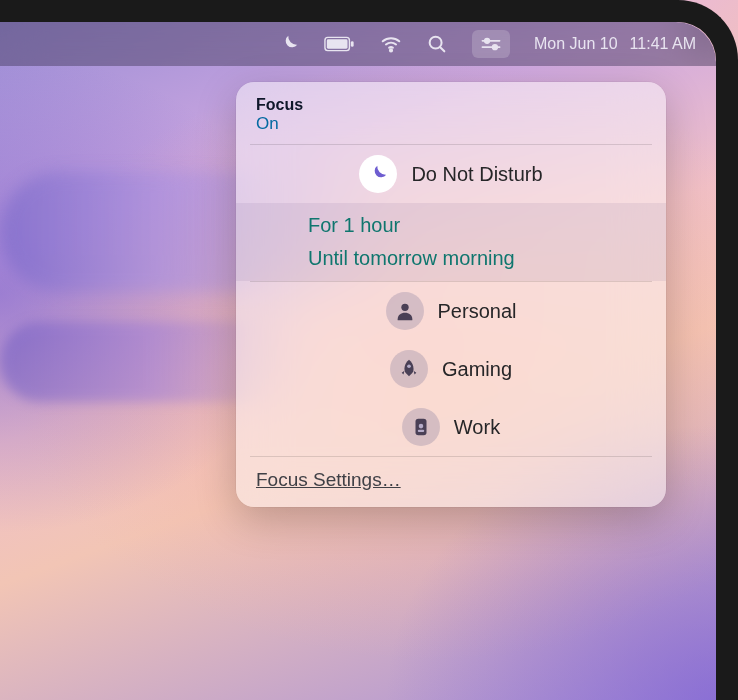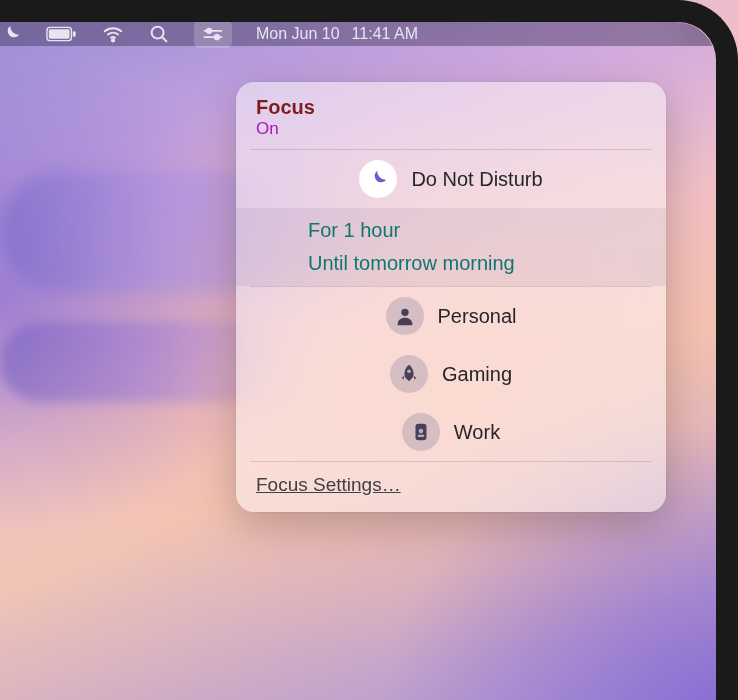--- a/index.html
+++ b/index.html
@@ -58,25 +58,26 @@
       left: 0;
       top: 300px;
       width: 300px;
       height: 80px;
       background: linear-gradient(90deg, #6a58c0 0%, #9878d8 50%, transparent 100%);
       border-radius: 40px;
       filter: blur(6px);
       opacity: 0.5;
     }
     .menubar {
-      height: 24px;
+      height: 44px;
       background: rgba(60, 50, 80, 0.42);
       backdrop-filter: blur(20px);
       display: flex;
       align-items: center;
+      justify-content: flex-end;
       padding-right: 20px;
       gap: 24px;
       position: relative;
       z-index: 2;
     }
     .menubar-icon {
       color: #e8e4f0;
       display: flex;
       align-items: center;
       justify-content: center;
@@ -105,27 +106,27 @@
       backdrop-filter: blur(25px);
       border-radius: 18px;
       box-shadow: 0 12px 40px rgba(0,0,0,0.22), 0 0 0 0.5px rgba(0,0,0,0.08);
       z-index: 3;
       overflow: hidden;
     }
     .panel-header {
       padding: 14px 20px 10px 20px;
     }
     .panel-title {
-      font-size: 20px;
+      font-size: 16px;
       font-weight: 700;
-      color: #7f1d1d;
+      color: #0f172a;
     }
     .panel-status {
       font-size: 17px;
-      color: #a21caf;
+      color: #0369a1;
       margin-top: 0px;
     }
     .divider {
       height: 1px;
       background: rgba(0,0,0,0.12);
       margin: 0 14px;
     }
     .focus-row {
       display: flex;
       align-items: center;

